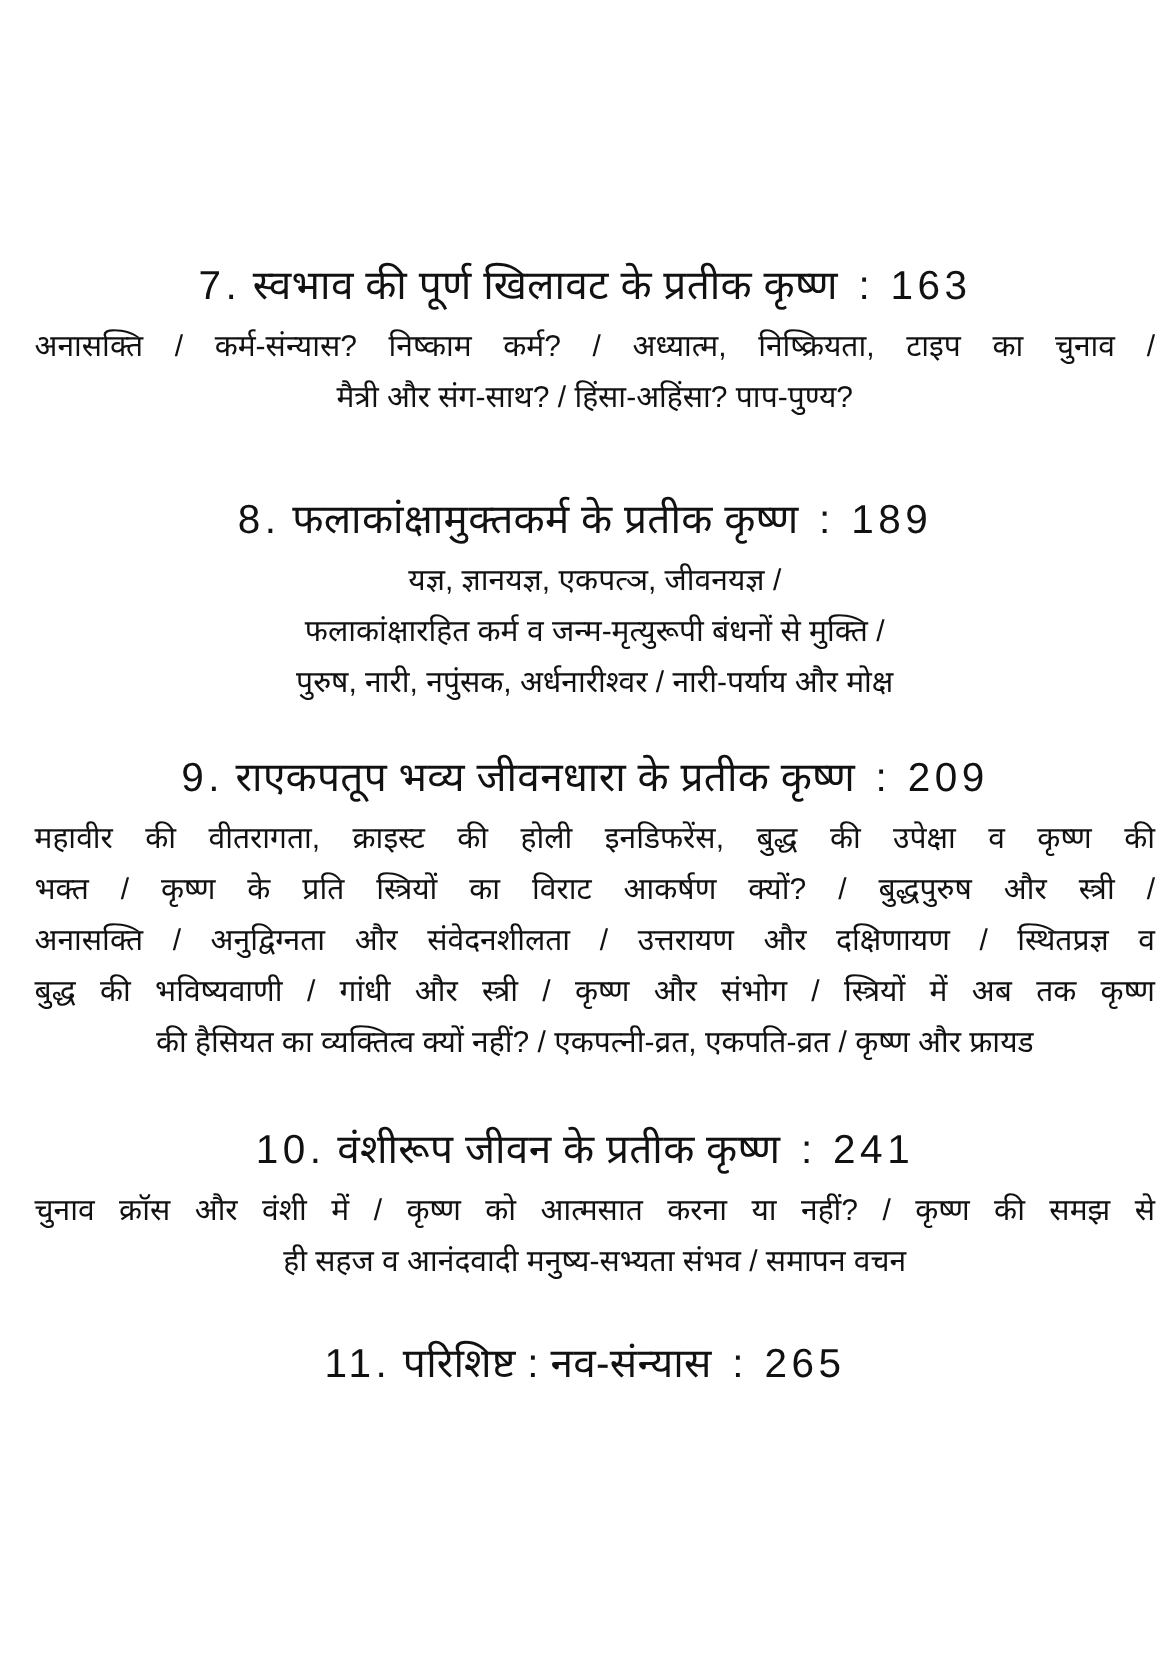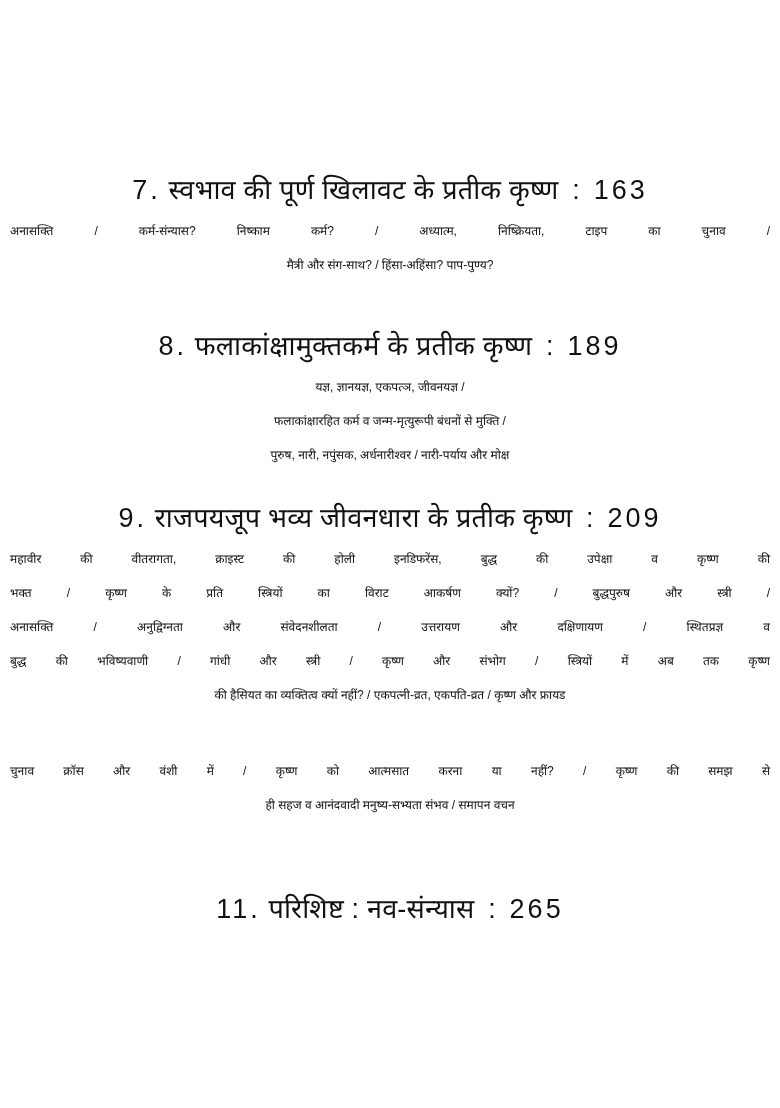--- a/index.html
+++ b/index.html
@@ -39,22 +39,22 @@
     }
     .chapter-title .num,
     .chapter-title .page-num {
       font-family: "Liberation Sans", sans-serif;
       letter-spacing: 3px;
     }
     .chapter-title .sep {
       padding: 0 6px;
     }
     .topics {
-      margin: 6px 0 0 0;
-      font-size: 12px;
+      margin: 6px 0 0 13px;
+      font-size: 20px;
       line-height: 34px;
     }
     .topic-line {
       display: block;
       white-space: nowrap;
     }
     .topics.justify .topic-line {
       text-align: justify;
       text-align-last: justify;
     }
@@ -96,34 +96,40 @@
     <div class="topics">
       <span class="topic-line">यज्ञ, ज्ञानयज्ञ, एकपत्ञ, जीवनयज्ञ /</span>
       <span class="topic-line">फलाकांक्षारहित कर्म व जन्म-मृत्युरूपी बंधनों से मुक्ति /</span>
       <span class="topic-line">पुरुष, नारी, नपुंसक, अर्धनारीश्वर / नारी-पर्याय और मोक्ष</span>
     </div>
   </section>
 
   <section class="entry" id="entry-9">
     <h2 class="chapter-title">
       <span class="num">9.</span>
-      <span class="title">राजपयजूप भव्य जीवनधारा के प्रतीक कृष्ण</span>
+      <span class="title">राएकपतूप भव्य जीवनधारा के प्रतीक कृष्ण</span>
       <span class="sep">:</span>
       <span class="page-num">209</span>
     </h2>
     <div class="topics justify">
       <span class="topic-line">महावीर की वीतरागता, क्राइस्ट की होली इनडिफरेंस, बुद्ध की उपेक्षा व कृष्ण की</span>
       <span class="topic-line">भक्त / कृष्ण के प्रति स्त्रियों का विराट आकर्षण क्यों? / बुद्धपुरुष और स्त्री /</span>
       <span class="topic-line">अनासक्ति / अनुद्विग्नता और संवेदनशीलता / उत्तरायण और दक्षिणायण / स्थितप्रज्ञ व</span>
       <span class="topic-line">बुद्ध की भविष्यवाणी / गांधी और स्त्री / कृष्ण और संभोग / स्त्रियों में अब तक कृष्ण</span>
       <span class="topic-line last">की हैसियत का व्यक्तित्व क्यों नहीं? / एकपत्नी-व्रत, एकपति-व्रत / कृष्ण और फ्रायड</span>
     </div>
   </section>
 
   <section class="entry" id="entry-10">
+    <h2 class="chapter-title">
+      <span class="num">10.</span>
+      <span class="title">वंशीरूप जीवन के प्रतीक कृष्ण</span>
+      <span class="sep">:</span>
+      <span class="page-num">241</span>
+    </h2>
     <div class="topics justify">
       <span class="topic-line">चुनाव क्रॉस और वंशी में / कृष्ण को आत्मसात करना या नहीं? / कृष्ण की समझ से</span>
       <span class="topic-line last">ही सहज व आनंदवादी मनुष्य-सभ्यता संभव / समापन वचन</span>
     </div>
   </section>
 
   <section class="entry" id="entry-11">
     <h2 class="chapter-title">
       <span class="num">11.</span>
       <span class="title">परिशिष्ट : नव-संन्यास</span>

